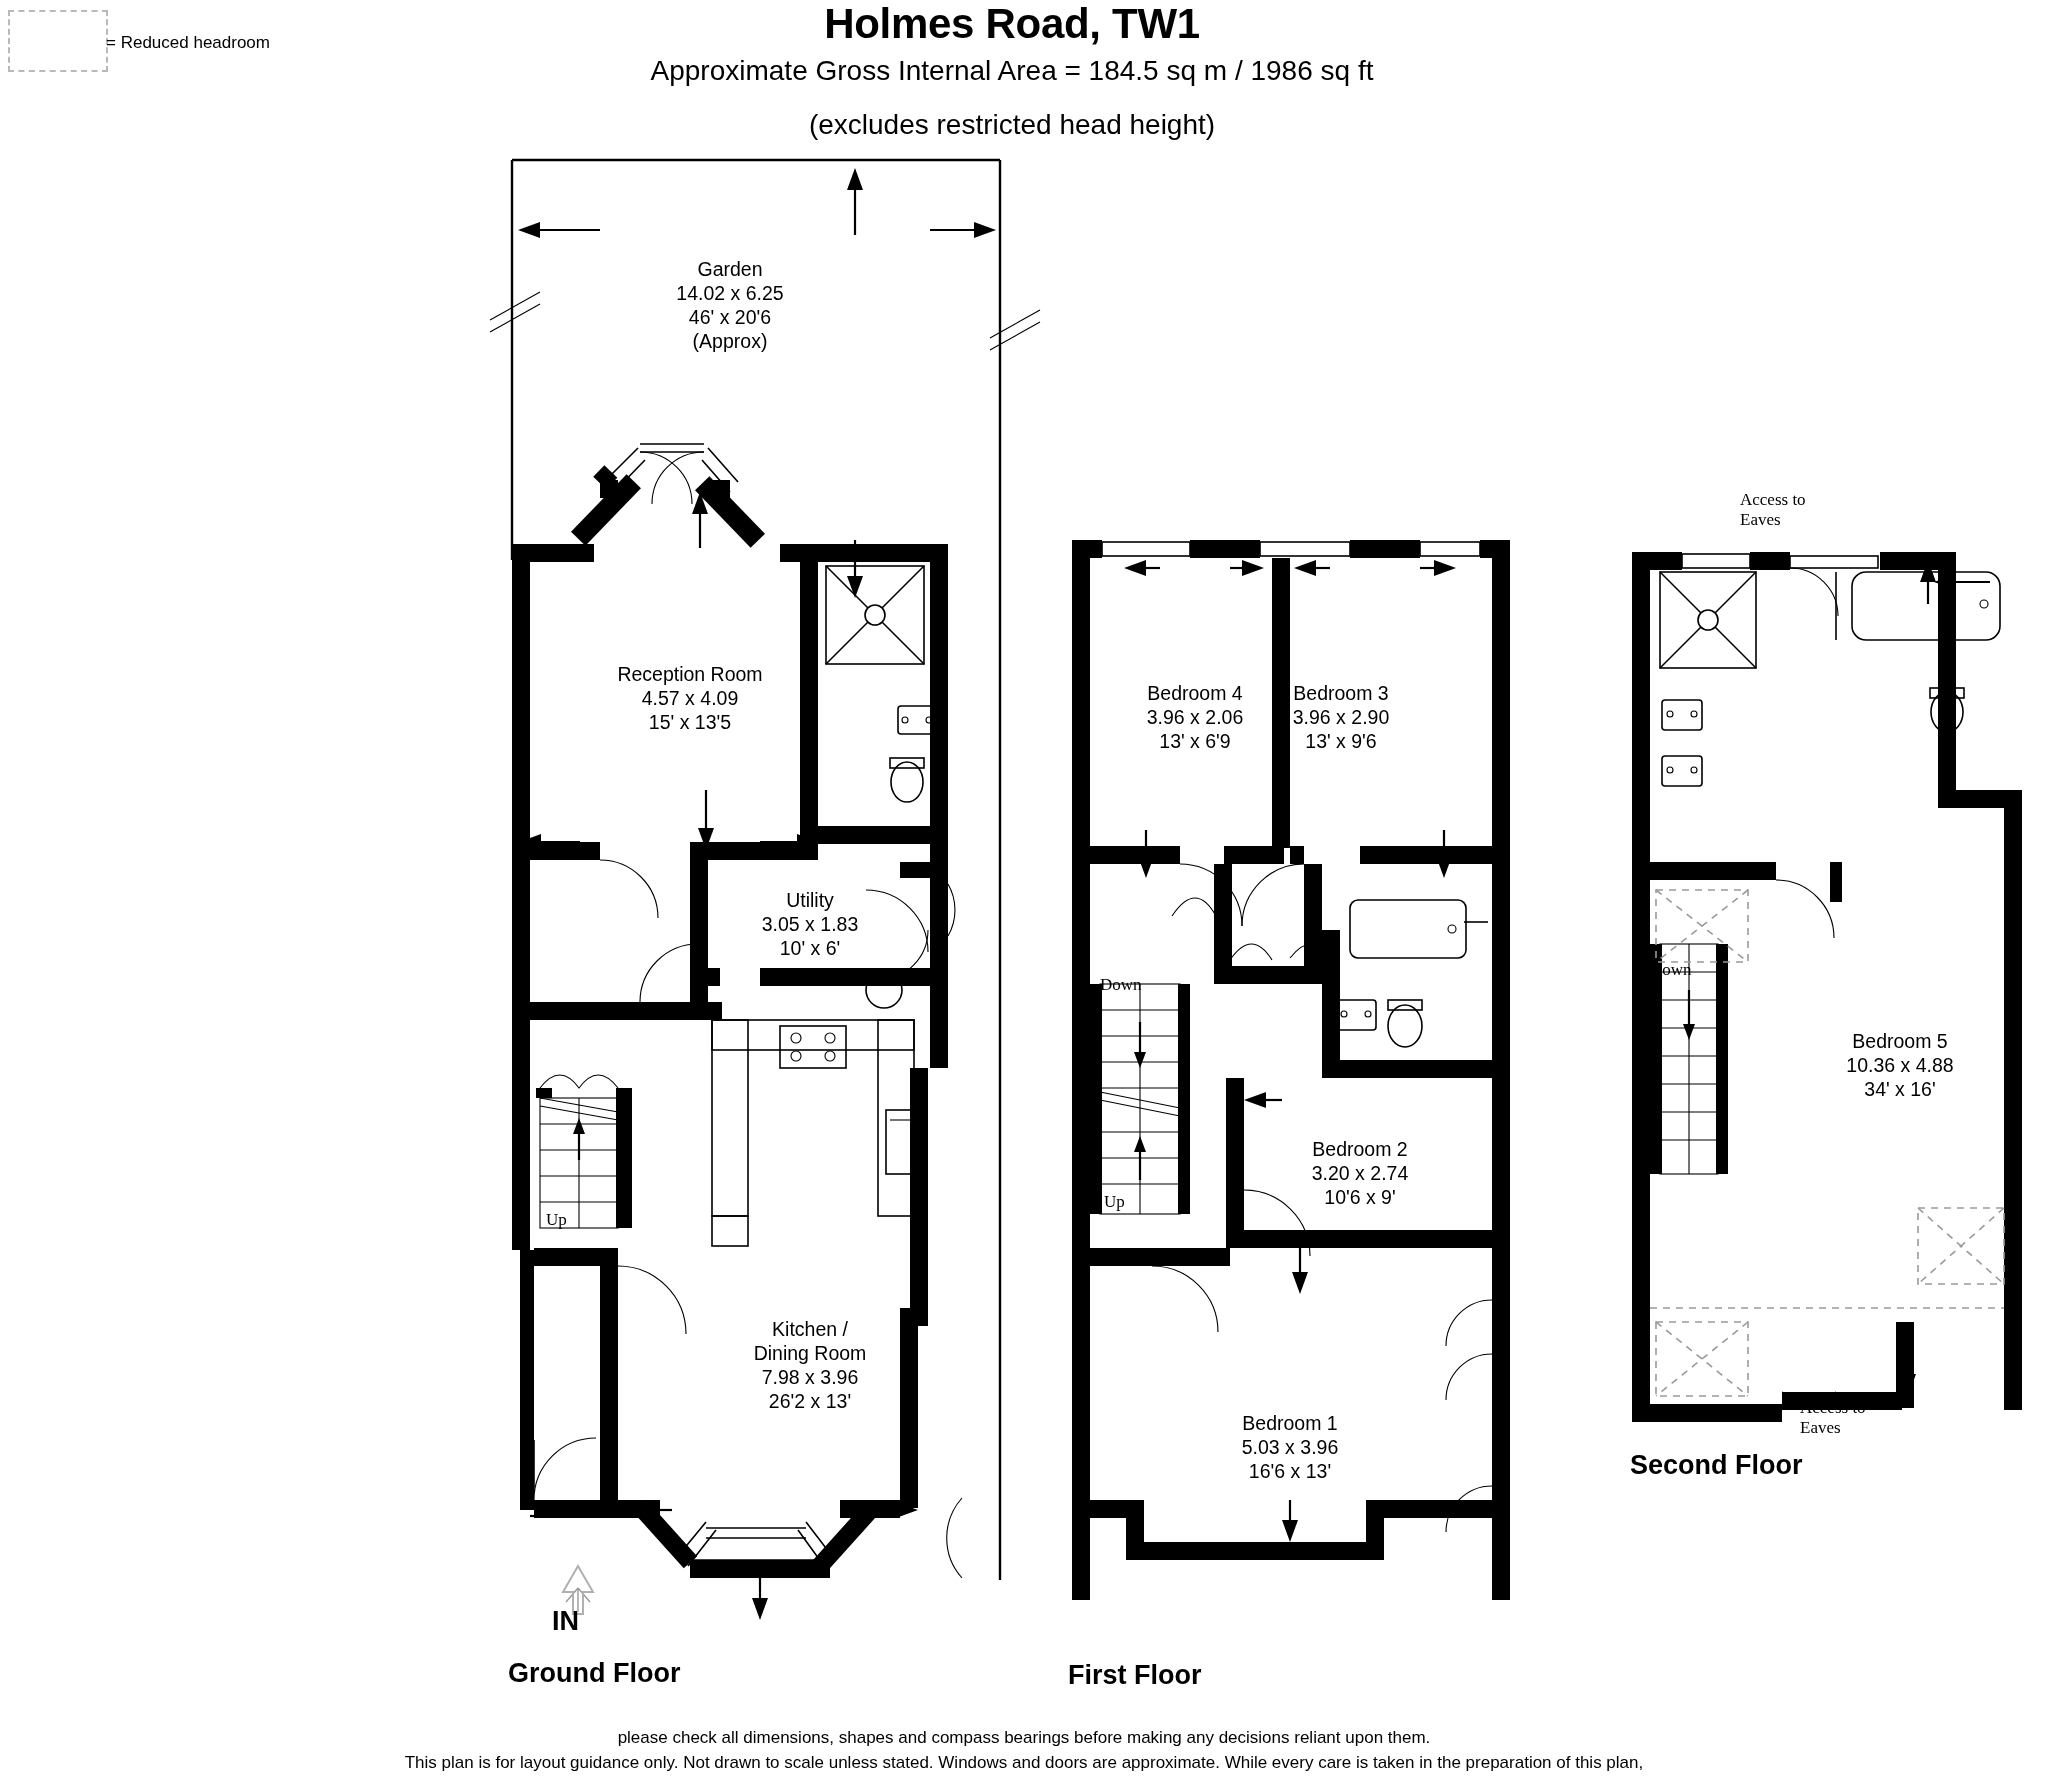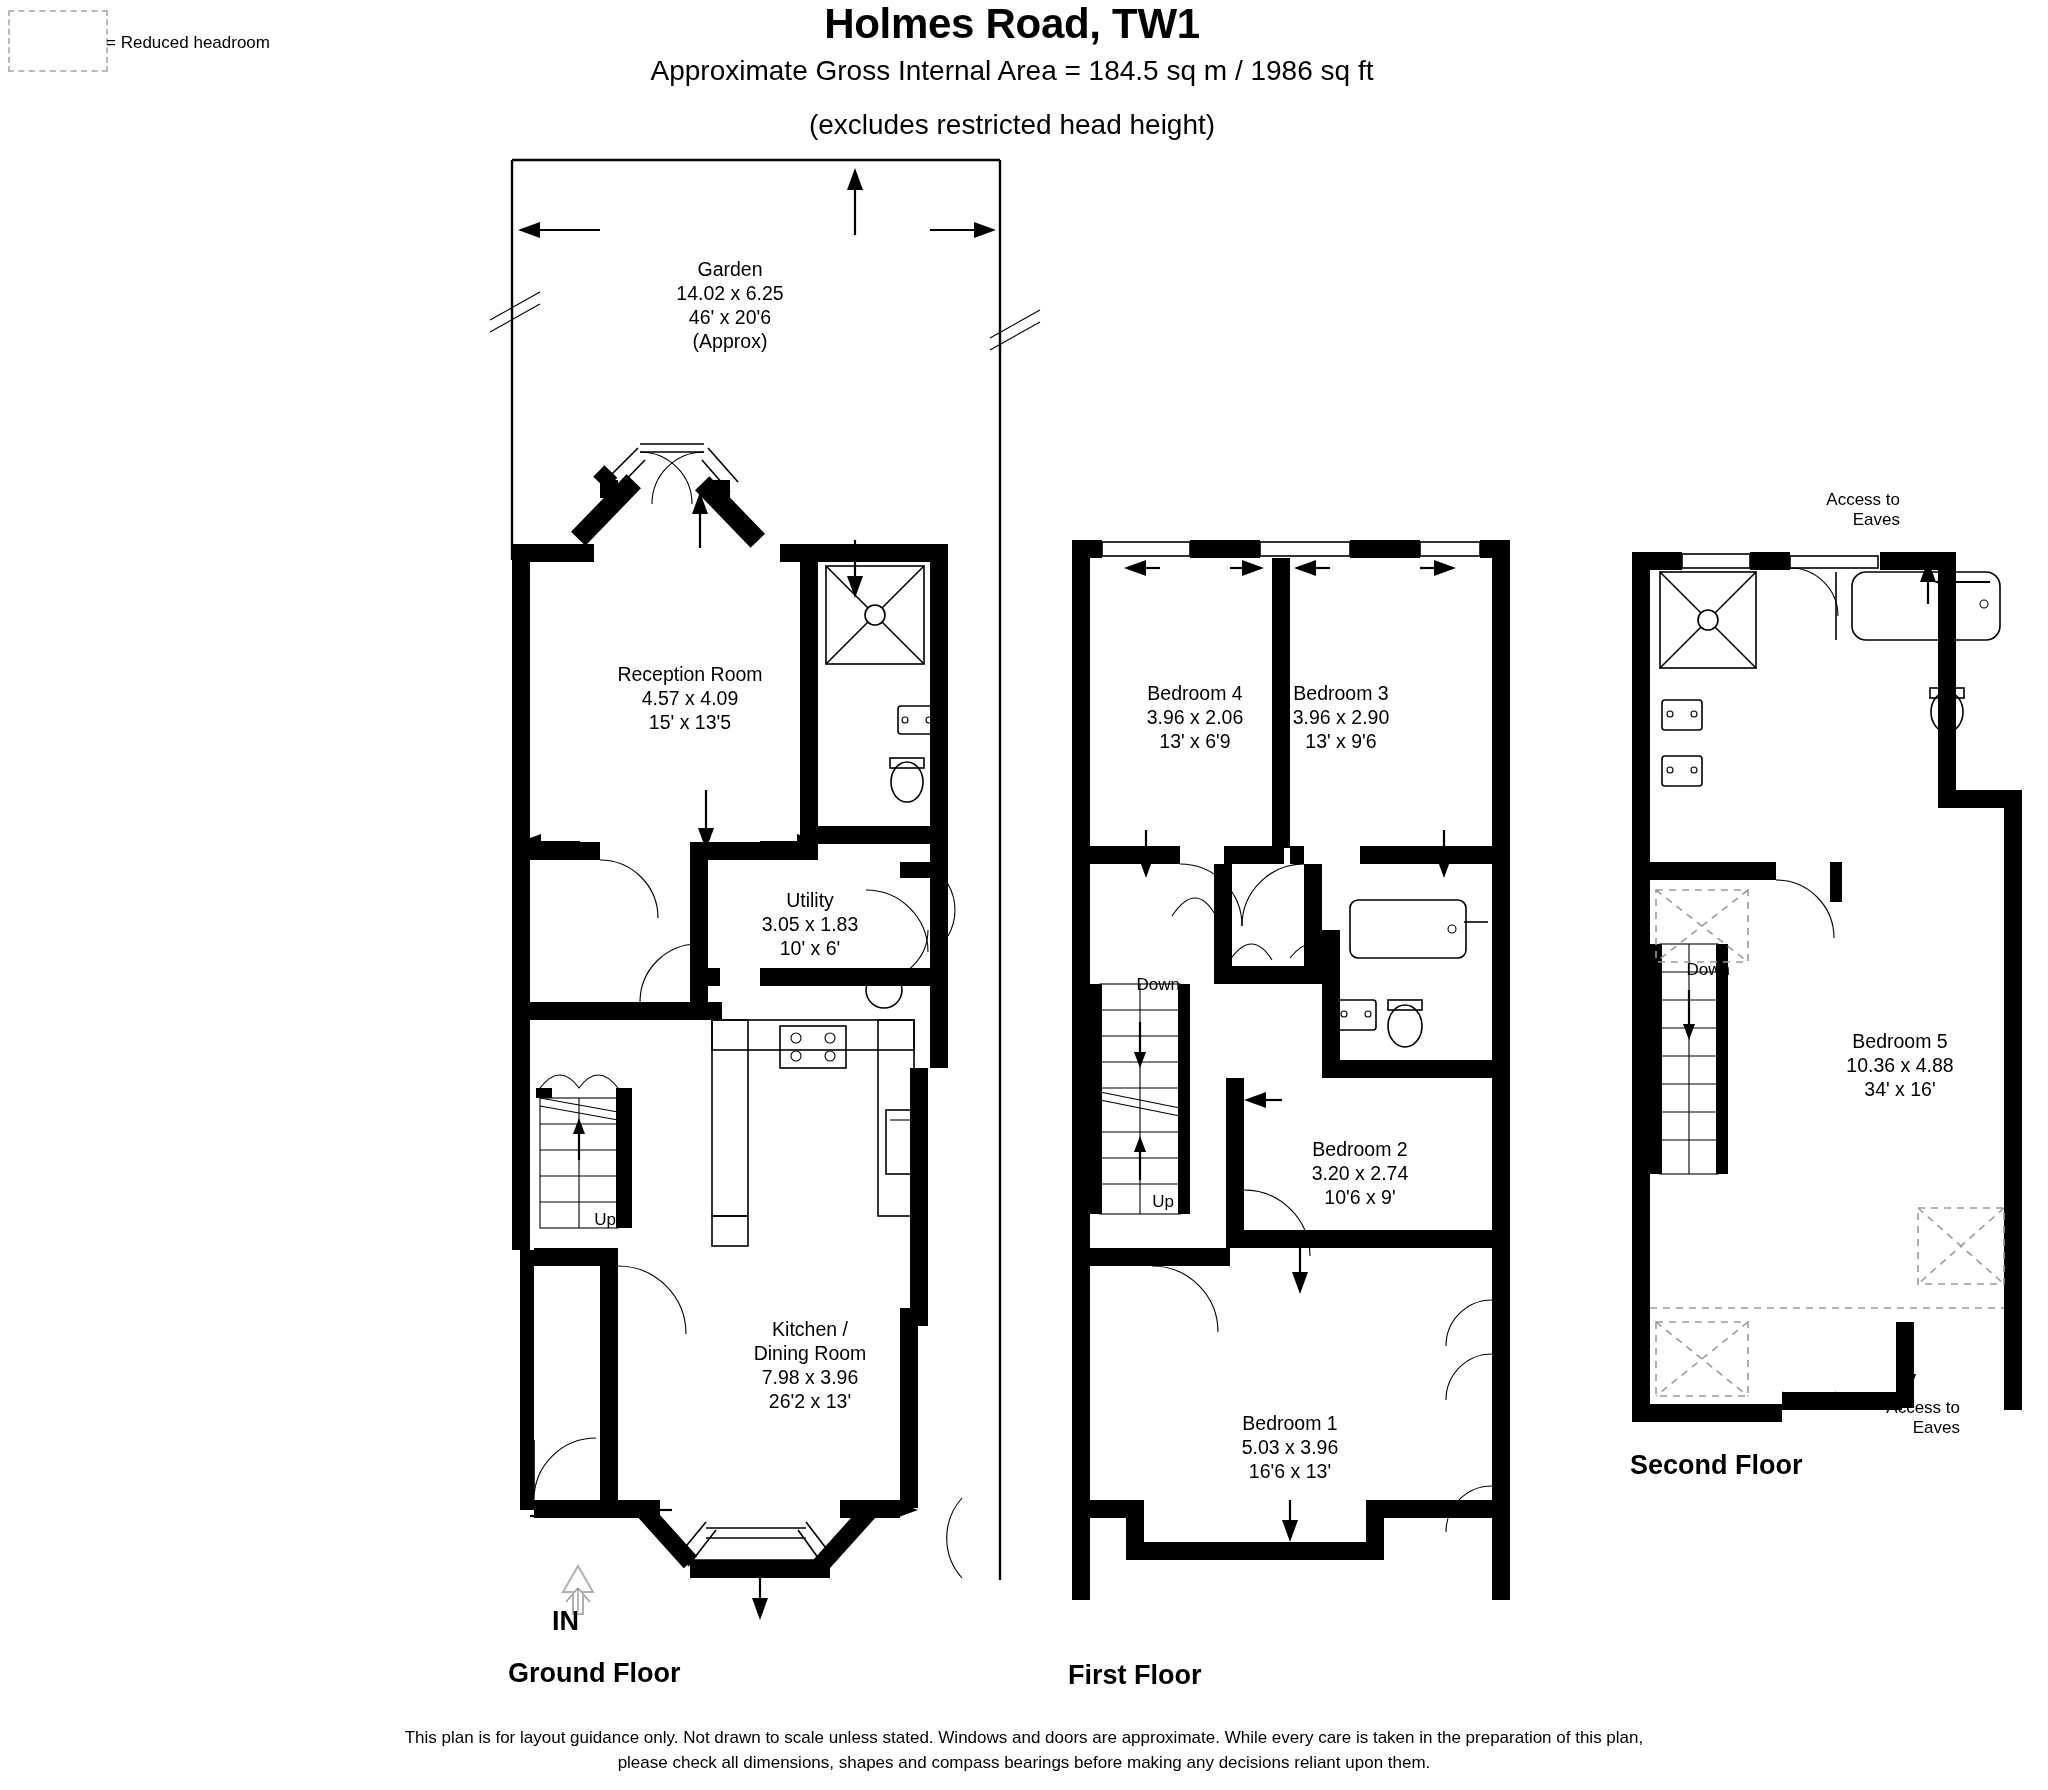--- a/index.html
+++ b/index.html
@@ -62,22 +62,23 @@
     white-space: nowrap;
   }
   .roomlabel .rl-name { display: block; }
   .roomlabel .rl-m   { display: block; }
   .roomlabel .rl-ft  { display: block; }
   .roomlabel .rl-ap  { display: block; }
 
   .smalltext {
     font-size: 17px;
     line-height: 1.2;
-    text-align: right;
+    text-align: left;
     white-space: nowrap;
+    font-family: Liberation Serif, serif;
   }
 
   .floorname {
     font-size: 27px;
     font-weight: bold;
     white-space: nowrap;
   }
 
   
   #footer {
@@ -592,15 +593,15 @@
   <span class="rl-name">Bedroom 5</span>
   <span class="rl-m">10.36 x 4.88</span>
   <span class="rl-ft">34' x 16'</span>
 </div>
 
 <div class="abs smalltext" style="left:1650px; top:960px; width:80px;">Down</div>
 
 <div class="abs floorname" style="left:1630px; top:1450px;">Second Floor</div>
 
 <div class="abs" id="footer">
+  <div>please check all dimensions, shapes and compass bearings before making any decisions reliant upon them.</div>
   <div>This plan is for layout guidance only. Not drawn to scale unless stated. Windows and doors are approximate. While every care is taken in the preparation of this plan,</div>
-  <div>please check all dimensions, shapes and compass bearings before making any decisions reliant upon them.</div>
 </div>
 
 </body></html>

